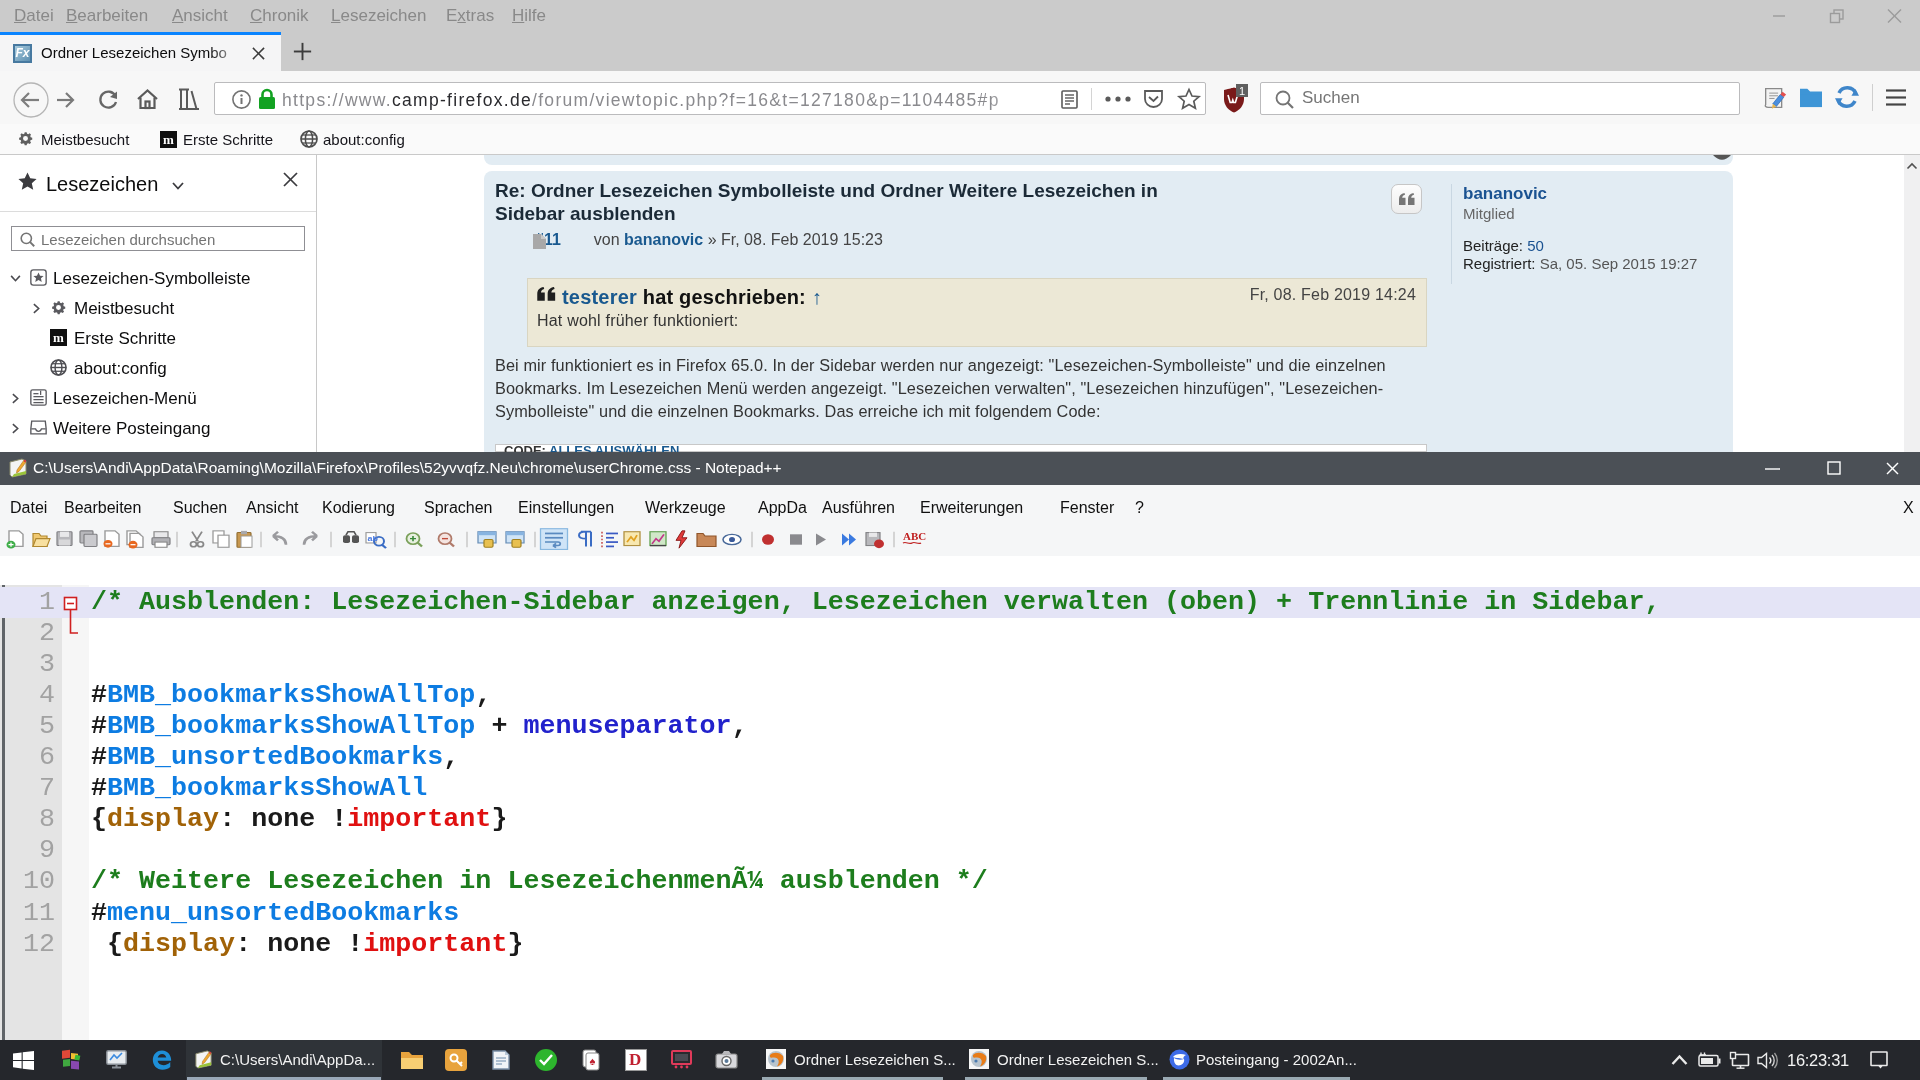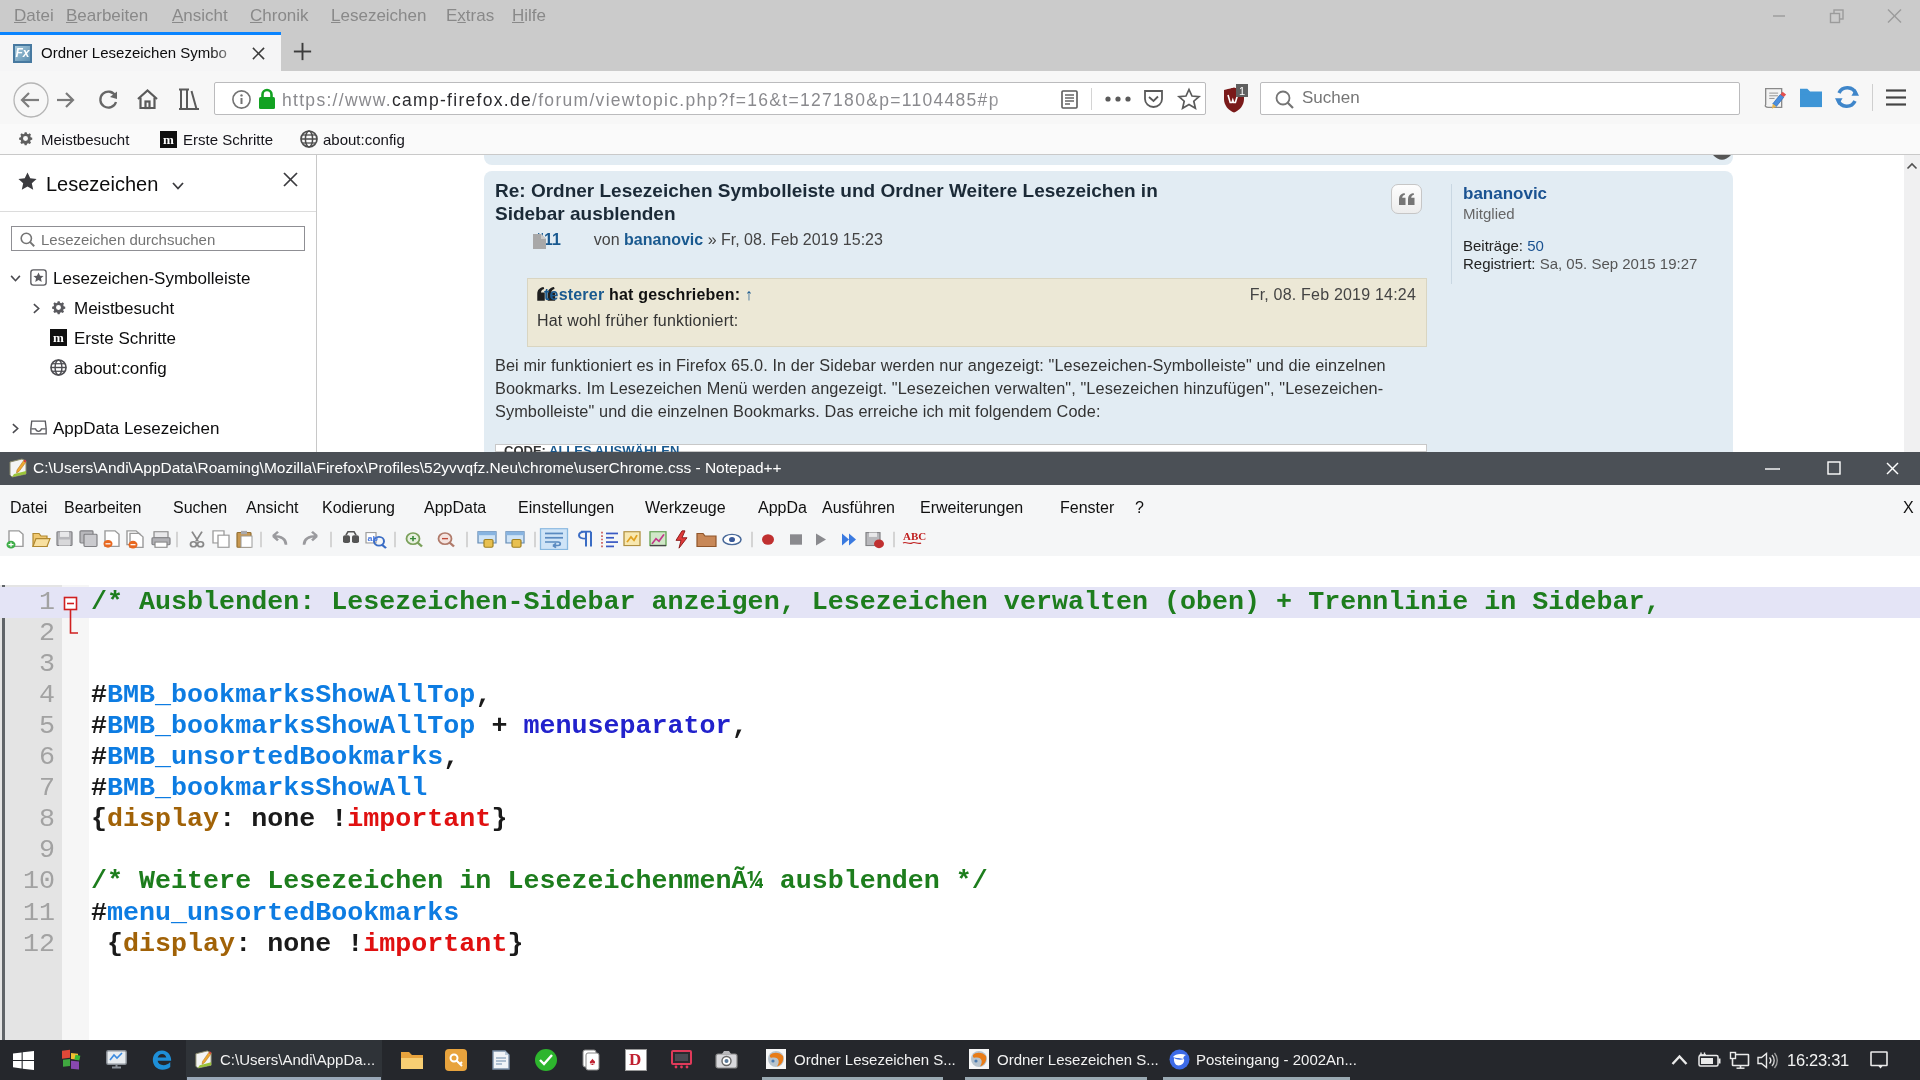--- a/index.html
+++ b/index.html
@@ -51,21 +51,21 @@
   border-radius:8px 8px 0 0; }
 #post .title { position:absolute; left:11px; top:8px; font-size:19px; font-weight:bold;
   color:#1b2a37; line-height:23px; }
 #post .meta { position:absolute; left:11px; top:60px; font-size:16px; color:#444; }
 #post .meta .num { color:#19598f; font-weight:bold;margin-left:40px; }
 #post .meta a { color:#19598f; font-weight:bold; text-decoration:none; }
 #quotebtn { position:absolute; left:907px; top:13px; width:31px; height:30px; border:1px solid #c6c6c6;
   border-radius:7px; background:linear-gradient(#fdfdfd,#ededed); }
 #quote { position:absolute; left:43px; top:107px; width:900px; height:69px; background:#ece8d6;
   border:1px solid #d9d5c1; }
-#quote .h { position:absolute; left:16px; top:7px; font-size:16px; color:#111; font-weight:bold; letter-spacing:0.2px; }
+#quote .h { position:absolute; left:34px; top:7px; font-size:20px; color:#111; font-weight:bold; letter-spacing:0.2px; }
 #quote .h a { color:#19598f; text-decoration:none; }
 #quote .d { position:absolute; right:10px; top:7px; font-size:16px; color:#444; letter-spacing:0.2px; }
 #quote .b { position:absolute; left:9px; top:33px; font-size:16px; color:#333; letter-spacing:0.2px; }
 #post .body { position:absolute; left:11px; top:183px; font-size:16.3px; color:#333;
   line-height:23px; letter-spacing:0.1px; }
 #codebox { position:absolute; left:11px; top:273px; width:932px; height:8px; background:#fff;
   border:1px solid #c8c8c8; }
 #codehdr { position:absolute; left:20px; top:272px; font-size:13px; color:#333; font-weight:bold; }
 #codehdr a { color:#19598f; font-weight:bold; text-decoration:none; }
 #profile { position:absolute; left:967px; top:13px; width:282px; height:100px; border-left:1px solid #c9d7e2; }
@@ -330,29 +330,45 @@
       <div class="sbrow" style="top:198px">
         <svg style="left:50px;top:6px" width="17" height="17" viewBox="0 0 18 18">
           <circle cx="9" cy="9" r="8" fill="none" stroke="#4d4d52" stroke-width="1.7"></circle>
           <ellipse cx="9" cy="9" rx="3.6" ry="8" fill="none" stroke="#4d4d52" stroke-width="1.5"></ellipse>
           <line x1="1" y1="9" x2="17" y2="9" stroke="#4d4d52" stroke-width="1.5"></line>
           <line x1="2.2" y1="5" x2="15.8" y2="5" stroke="#4d4d52" stroke-width="1.3"></line>
           <line x1="2.2" y1="13" x2="15.8" y2="13" stroke="#4d4d52" stroke-width="1.3"></line>
         </svg>
         <span class="lbl" style="left:74px">about:config</span>
       </div>
+      <div class="sbrow" style="top:228px">
+        <svg style="left:12px;top:10px" width="7" height="11" viewBox="0 0 8 12">
+            <polyline points="1,1 6.5,6 1,11" fill="none" stroke="#4a4a4f" stroke-width="1.8"></polyline>
+          </svg>
+        <svg style="left:30px;top:6px" width="17" height="17" viewBox="0 0 20 20">
+          <rect x="1" y="1" width="18" height="18" rx="2" fill="none" stroke="#5a5a5f" stroke-width="1.6"></rect>
+          <g stroke="#5a5a5f" stroke-width="1.5">
+              <line x1="4" y1="5.5" x2="10" y2="5.5"></line>
+              <line x1="4" y1="9" x2="16" y2="9"></line>
+              <line x1="4" y1="12.5" x2="16" y2="12.5"></line>
+              <line x1="4" y1="16" x2="16" y2="16"></line>
+            </g>
+          <line x1="12.5" y1="2" x2="12.5" y2="7" stroke="#5a5a5f" stroke-width="1.5"></line>
+        </svg>
+        <span class="lbl" style="left:53px">Lesezeichen-Menü</span>
+      </div>
       <div class="sbrow" style="top:258px">
         <svg style="left:12px;top:10px" width="7" height="11" viewBox="0 0 8 12">
             <polyline points="1,1 6.5,6 1,11" fill="none" stroke="#4a4a4f" stroke-width="1.8"></polyline>
           </svg>
         <svg style="left:30px;top:7px" width="17" height="15" viewBox="0 0 20 17">
           <path d="M 2 1 L 18 1 L 19 10 L 19 16 L 1 16 L 1 10 Z" fill="none" stroke="#5a5a5f" stroke-width="1.6"></path>
           <path d="M 1.5 10 L 6.5 10 C 7 12 8 13 10 13 C 12 13 13 12 13.5 10 L 18.5 10" fill="none" stroke="#5a5a5f" stroke-width="1.5"></path>
         </svg>
-        <span class="lbl" style="left:53px">AppData Lesezeichen</span>
+        <span class="lbl" style="left:53px">Weitere Posteingang</span>
       </div>
     </div>
     <div id="forum">
       <div id="prevpost"></div>
       <svg style="left:1396px;top:0px" width="18" height="5" viewBox="0 0 18 5">
         <path d="M 0 0 Q 9 9.5 18 0 Z" fill="#555555"></path>
       </svg>
       <div id="post">
         <div class="title">Re: Ordner Lesezeichen Symbolleiste und Ordner Weitere Lesezeichen in<br>Sidebar ausblenden</div>
         <div class="meta"><span class="num">#11</span><svg style="left:37px;top:2px" width="15" height="17" viewBox="0 0 15 17">
@@ -408,21 +424,21 @@
           <line x1="148" y1="11" x2="137" y2="22"></line>
       </g>
     </svg>
   </div>
   <div id="npp-menu">
     <span class="mi" style="left:10px">Datei</span>
     <span class="mi" style="left:64px">Bearbeiten</span>
     <span class="mi" style="left:173px">Suchen</span>
     <span class="mi" style="left:246px">Ansicht</span>
     <span class="mi" style="left:322px">Kodierung</span>
-    <span class="mi" style="left:424px">AppData</span>
+    <span class="mi" style="left:424px">Sprachen</span>
     <span class="mi" style="left:518px">Einstellungen</span>
     <span class="mi" style="left:645px">Werkzeuge</span>
     <span class="mi" style="left:758px">AppDa</span>
     <span class="mi" style="left:822px">Ausführen</span>
     <span class="mi" style="left:920px">Erweiterungen</span>
     <span class="mi" style="left:1060px">Fenster</span>
     <span class="mi" style="left:1135px">?</span>
     <span class="mi" style="left:1903px">X</span>
   </div>
   <div id="npp-toolbar">

